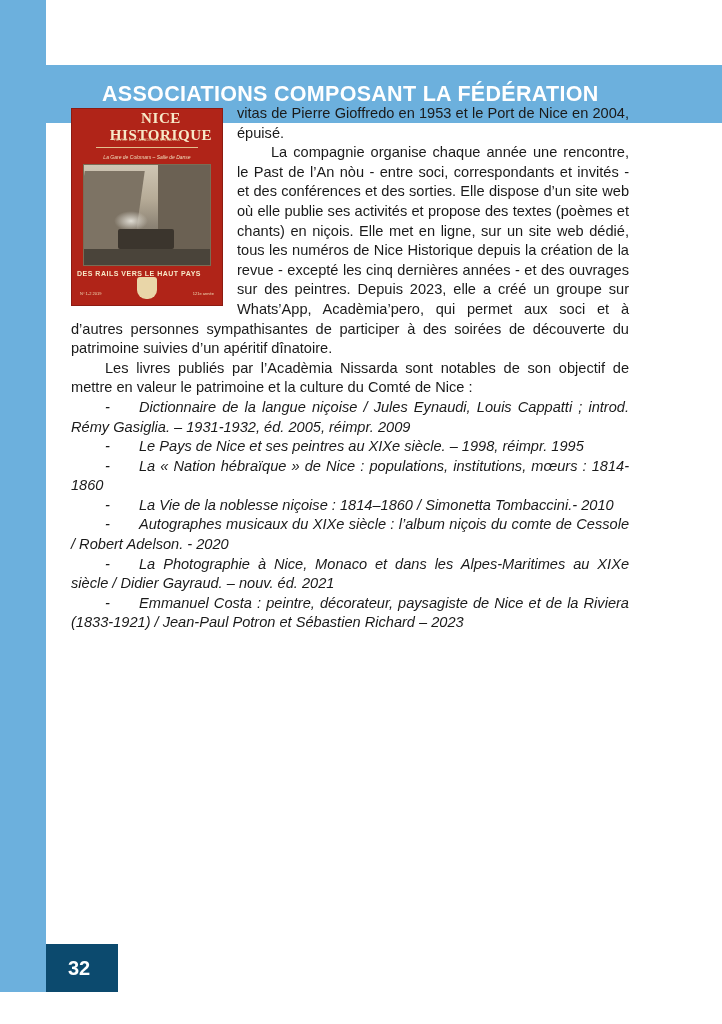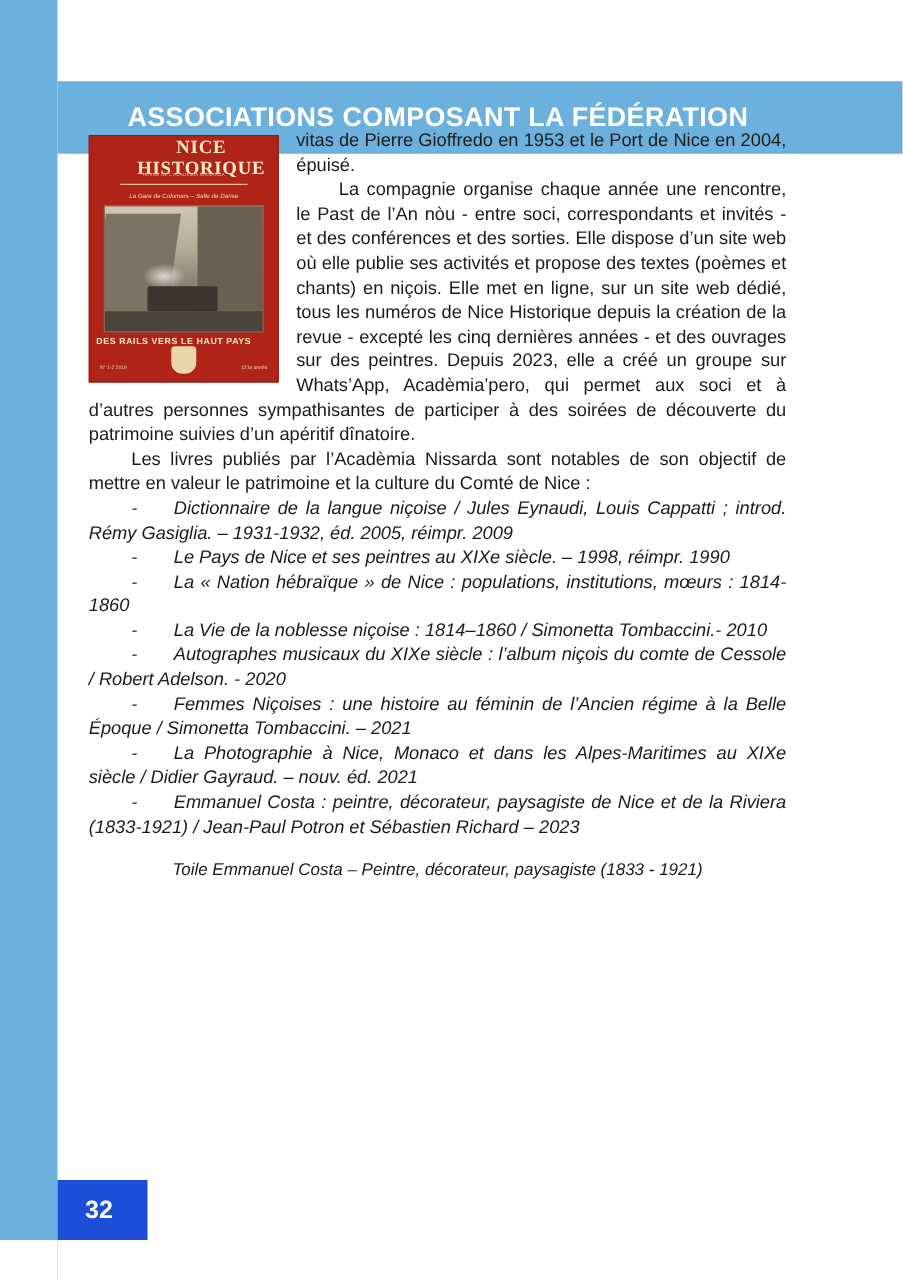--- a/index.html
+++ b/index.html
@@ -237,21 +237,21 @@
     text-align: center;
     color: #1a1a1a;
   }
   
   .page-number-box {
     position: absolute;
     left: 46px;
     top: 944px;
     width: 72px;
     height: 48px;
-    background: #1d4ed8;
+    background: #0c4a6e;
     display: flex;
     align-items: center;
   }
   .page-number {
     color: #ffffff;
     font-size: 20px;
     font-weight: bold;
     margin-left: 22px;
   }
   .left-band-bottom-cap {
@@ -294,30 +294,28 @@
       <div class="bc-right-text">121e année</div>
       <div class="bc-crest"></div>
     </div>
 
     <p class="body-par">vitas de Pierre Gioffredo en 1953 et le Port de Nice en 2004, épuisé.</p>
     <p class="body-par indent">La compagnie organise chaque année une rencontre, le Past de l’An nòu - entre soci, correspondants et invités - et des conférences et des sorties. Elle dispose d’un site web où elle publie ses activités et propose des textes (poèmes et chants) en niçois. Elle met en ligne, sur un site web dédié, tous les numéros de Nice Historique depuis la création de la revue - excepté les cinq dernières années - et des ouvrages sur des peintres. Depuis 2023, elle a créé un groupe sur Whats’App, Acadèmia’pero, qui permet aux soci et à d’autres personnes sympathisantes de participer à des soirées de découverte du patrimoine suivies d’un apéritif dînatoire.</p>
     <p class="body-par indent">Les livres publiés par l’Acadèmia Nissarda sont notables de son objectif de mettre en valeur le    patrimoine et la culture du Comté de Nice :</p>
 
     <div class="list-block">
       <p class="entry"><span class="dash">-</span><span>Dictionnaire de la langue niçoise / Jules Eynaudi, Louis Cappatti ; introd. Rémy Gasiglia. – 1931-1932, éd. 2005, réimpr. 2009</span></p>
-      <p class="entry"><span class="dash">-</span><span>Le Pays de Nice et ses peintres au XIXe siècle. – 1998, réimpr. 1990</span></p>
+      <p class="entry"><span class="dash">-</span><span>Le Pays de Nice et ses peintres au XIXe siècle. – 1998, réimpr. 1995</span></p>
       <p class="entry"><span class="dash">-</span><span>La « Nation hébraïque » de Nice : populations, institutions, mœurs : 1814-1860</span></p>
       <p class="entry"><span class="dash">-</span><span>La Vie de la noblesse niçoise : 1814–1860 / Simonetta Tombaccini.- 2010</span></p>
       <p class="entry"><span class="dash">-</span><span>Autographes musicaux du XIXe siècle : l’album niçois du comte de Cessole / Robert Adelson. - 2020</span></p>
-      <p class="entry"><span class="dash">-</span><span>Femmes Niçoises : une histoire au féminin de l’Ancien régime à la Belle Époque / Simonetta Tombaccini. – 2021</span></p>
       <p class="entry"><span class="dash">-</span><span>La Photographie à Nice, Monaco et dans les Alpes-Maritimes au XIXe siècle / Didier Gayraud. – nouv. éd. 2021</span></p>
       <p class="entry"><span class="dash">-</span><span>Emmanuel Costa : peintre, décorateur, paysagiste de Nice et de la Riviera (1833-1921) / Jean-Paul Potron et Sébastien Richard – 2023</span></p>
     </div>
 
-    <div class="caption">Toile Emmanuel Costa – Peintre, décorateur, paysagiste (1833 - 1921)</div>
 
   </div>
 
   <div class="page-number-box">
     <div class="page-number">32</div>
   </div>
   <div class="left-band-bottom-cap"></div>
 
 </div>
 

